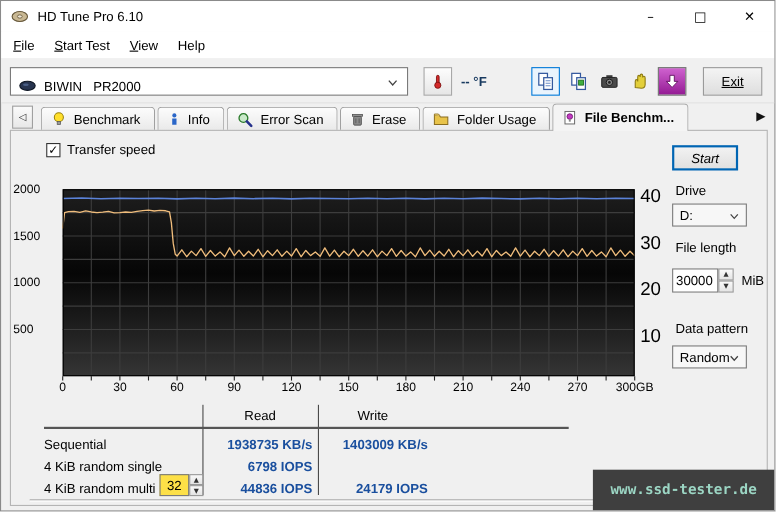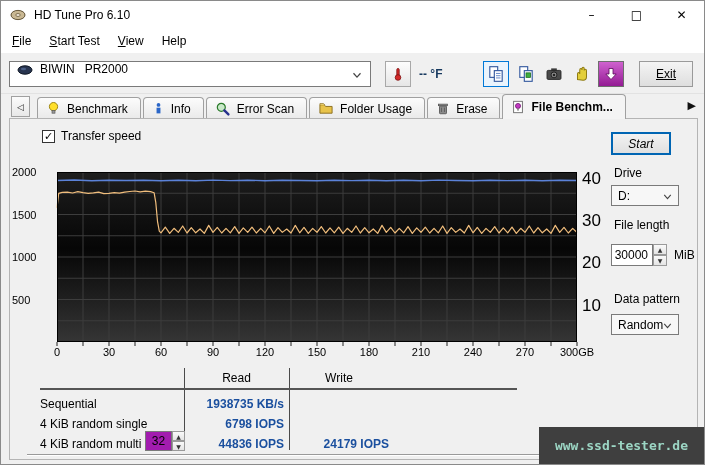--- a/index.html
+++ b/index.html
@@ -18,21 +18,21 @@
   .wincontrols { position: absolute; right: 0; top: 0; height: 28px; display: flex; }
   .winbtn { width: 45px; height: 28px; display: flex; align-items: center; justify-content: center; font-size: 12px; cursor: default; }
 
   
   .menubar { position: absolute; left: 0; top: 28px; width: 100%; height: 24px; background: #fff; display: flex; align-items: center; padding-left: 2px; }
   .menuitem { padding: 3px 9px; }
   .mkey { text-decoration: underline; }
 
   
   .toolbar { position: absolute; left: 0; top: 52px; width: 100%; height: 41px; background: #f0f0f0; border-bottom: 1px solid #e2e2e2; }
-  .drive-combo { position: absolute; left: 8px; top: 8px; width: 362px; height: 26px; background: #fff; border: 1px solid #7a7a7a; display: flex; align-items: flex-start; }
+  .drive-combo { position: absolute; left: 8px; top: 8px; width: 362px; height: 26px; background: #fff; border: 1px solid #7a7a7a; display: flex; align-items: flex-end; }
   .drive-combo .dicon { margin-left: 7px; }
   .drive-combo .dtext { margin-left: 7px; white-space: pre; }
   .drive-combo .chev { position: absolute; right: 6px; top: 6px; }
   .tbtn { position: absolute; top: 8px; width: 26px; height: 26px; display: flex; align-items: center; justify-content: center; background: #f0f0f0; }
   .raised { background: linear-gradient(#fdfdfd,#e6e6e6); border: 1px solid #a8a8a8; }
   .temp-label { position: absolute; left: 418px; top: 14px; font-weight: bold; color: #17395f; white-space: pre; }
   .iconbtn { border: 1px solid transparent; }
   .iconbtn.selected { border: 1px solid #0078d7; background: #eaf4fd; }
   .download-btn { background: linear-gradient(#cf62cf,#941b94); border: 1px solid #6e6e6e; }
   .exit-btn { position: absolute; left: 638px; top: 8px; width: 54px; height: 26px; background: linear-gradient(#f4f4f4,#dedede); border: 1px solid #9a9a9a; display: flex; align-items: center; justify-content: center; text-decoration: underline; }
@@ -71,21 +71,21 @@
   .xtick { position: absolute; top: 227px; font-size: 11px; transform: translateX(-50%); white-space: nowrap; }
 
   
   .res-vline { position: absolute; width: 1px; height: 82px; background: #4a4a4a; top: 249px; }
   .res-hline { position: absolute; left: 30px; top: 269px; width: 477px; height: 2px; background: #555; }
   .res-head { position: absolute; top: 252px; text-align: center; }
   .res-label { position: absolute; left: 30px; width: 145px; }
   .res-val { position: absolute; width: 99px; text-align: right; font-weight: bold; color: #1a4f9e; }
   .bottom-rule { position: absolute; left: 17px; top: 335px; width: 540px; height: 2px; border-top: 1px solid #9a9a9a; border-bottom: 1px solid #fff; }
   .queue-spin { position: absolute; left: 135px; top: 312px; display: flex; }
-  .queue-num { width: 27px; height: 20px; background: #a21caf; border: 1px solid #7a7a7a; text-align: center; padding-top: 2px; }
+  .queue-num { width: 27px; height: 20px; background: #fde047; border: 1px solid #7a7a7a; text-align: center; padding-top: 2px; }
   .queue-btns { width: 13px; height: 20px; display: flex; flex-direction: column; }
 
   
   .watermark { position: absolute; right: 0; bottom: 0; width: 165px; height: 37px; background: #3f3f3f; color: #9cd6c4; font-family: "DejaVu Sans Mono", monospace; font-size: 13px; font-weight: bold; display: flex; align-items: center; justify-content: center; z-index: 20; }
 </style>
 </head>
 <body>
 
 <div class="window">
 
@@ -188,34 +188,34 @@
         <span>Info</span>
       </div>
       <div class="tab">
         <svg width="16" height="16" viewBox="0 0 16 16">
           <circle cx="6.3" cy="6.3" r="4" fill="#c9e9c9" stroke="#2a7a2a" stroke-width="1.2"></circle>
           <line x1="9.4" y1="9.4" x2="13.4" y2="13.4" stroke="#26318c" stroke-width="2.4" stroke-linecap="round"></line>
         </svg>
         <span>Error Scan</span>
       </div>
       <div class="tab">
-        <svg width="16" height="15" viewBox="0 0 16 16">
-          <path d="M1.5 4 L6 4 L7.5 5.8 L14.5 5.8 L14.5 13 L1.5 13 Z" fill="#e8c34a" stroke="#8a6d1f" stroke-width="1"></path>
-          <path d="M1.5 4 L1.5 2.8 L5.4 2.8 L6.8 4.4" fill="#f2d878" stroke="#8a6d1f" stroke-width="0.8"></path>
-        </svg>
-        <span>Folder Usage</span>
-      </div>
-      <div class="tab">
         <svg width="14" height="15" viewBox="0 0 16 16">
           <rect x="4" y="5" width="8" height="9" rx="1" fill="#8a8a8a" stroke="#4a4a4a" stroke-width="0.9"></rect>
           <rect x="2.8" y="3" width="10.4" height="1.8" fill="#9a9a9a" stroke="#4a4a4a" stroke-width="0.8"></rect>
           <line x1="6.3" y1="7" x2="6.3" y2="12" stroke="#555" stroke-width="0.9"></line>
           <line x1="9.7" y1="7" x2="9.7" y2="12" stroke="#555" stroke-width="0.9"></line>
         </svg>
         <span>Erase</span>
+      </div>
+      <div class="tab">
+        <svg width="16" height="15" viewBox="0 0 16 16">
+          <path d="M1.5 4 L6 4 L7.5 5.8 L14.5 5.8 L14.5 13 L1.5 13 Z" fill="#e8c34a" stroke="#8a6d1f" stroke-width="1"></path>
+          <path d="M1.5 4 L1.5 2.8 L5.4 2.8 L6.8 4.4" fill="#f2d878" stroke="#8a6d1f" stroke-width="0.8"></path>
+        </svg>
+        <span>Folder Usage</span>
       </div>
       <div class="tab active">
         <svg width="14" height="16" viewBox="0 0 16 16">
           <rect x="3" y="1.5" width="10" height="13" fill="#fff" stroke="#666" stroke-width="1"></rect>
           <circle cx="8" cy="6.8" r="2.9" fill="#c23ac2" stroke="#6e146e" stroke-width="0.9"></circle>
           <rect x="7" y="9.7" width="2" height="2.4" fill="#888"></rect>
         </svg>
         <span>File Benchm...</span>
       </div>
     </div>
@@ -351,20 +351,21 @@
 
     <div class="res-vline" style="left:174px"></div>
     <div class="res-vline" style="left:279px"></div>
     <div class="res-hline"></div>
 
     <div class="res-head" style="left:175px;width:103px">Read</div>
     <div class="res-head" style="left:281px;width:96px">Write</div>
 
     <div class="res-label" style="top:278px">Sequential</div>
     <div class="res-val" style="left:175px;top:278px">1938735 KB/s</div>
+    <div class="res-val" style="left:280px;top:278px">1403009 KB/s</div>
 
     <div class="res-label" style="top:298px">4 KiB random single</div>
     <div class="res-val" style="left:175px;top:298px">6798 IOPS</div>
 
     <div class="res-label" style="top:318px">4 KiB random multi</div>
     <div class="res-val" style="left:175px;top:318px">44836 IOPS</div>
     <div class="res-val" style="left:280px;top:318px">24179 IOPS</div>
 
     <div class="queue-spin">
       <div class="queue-num">32</div>

